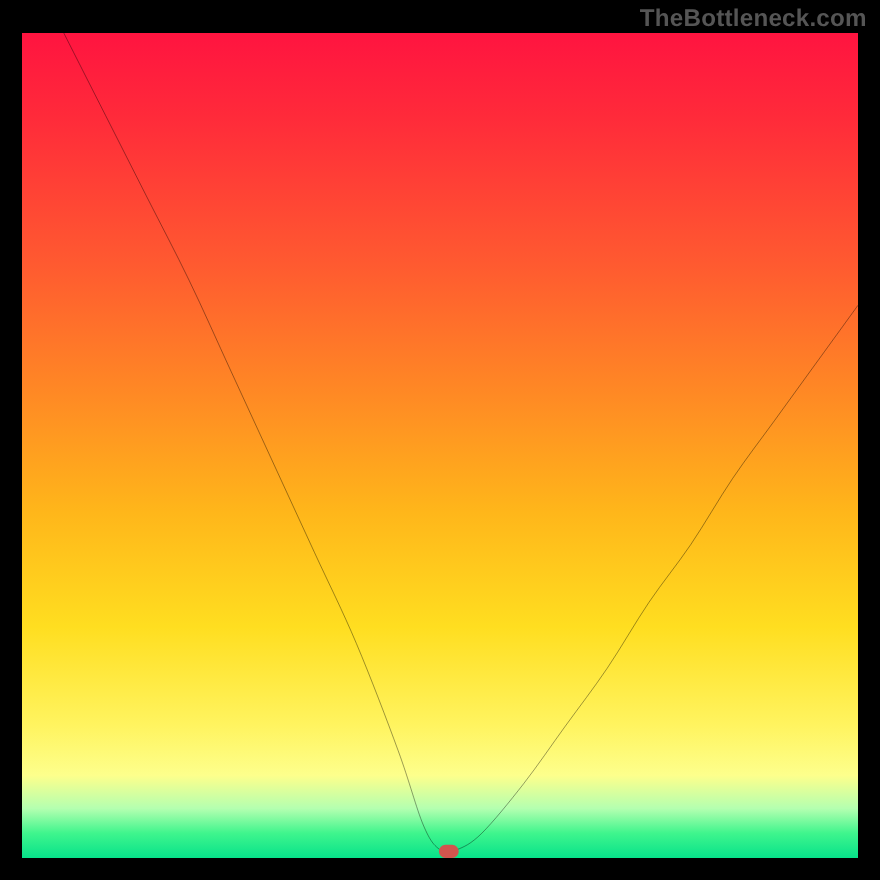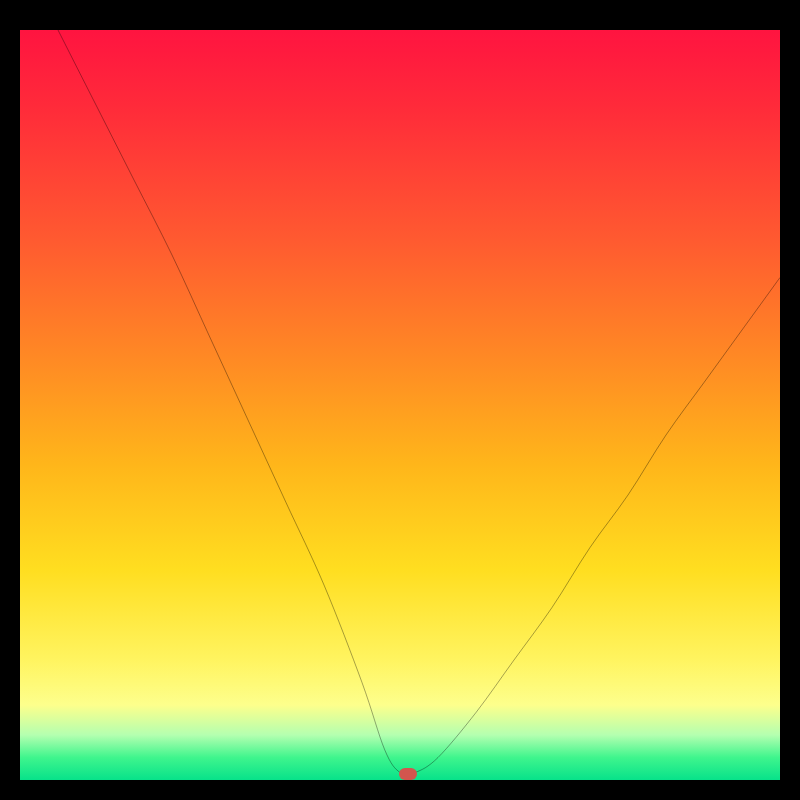--- a/index.html
+++ b/index.html
@@ -72,20 +72,21 @@
     background: #d2554e;
     transform: translate(-50%, -50%);
     pointer-events: none;
   }
 </style>
 </head>
 <body>
 
 <div class="frame">
 
+  <div class="watermark">TheBottleneck.com</div>
 
   <div class="plot">
     <div class="gradient"></div>
 
     <svg class="curve" viewBox="0 0 100 100" preserveAspectRatio="none">
       <path d="M 5.00 0.00 C 5.83 1.67, 8.33 6.67, 10.00 10.00 C 11.67 13.33, 13.33 16.67, 15.00 20.00 C 16.67 23.33, 18.33 26.50, 20.00 30.00 C 21.67 33.50, 23.33 37.33, 25.00 41.00 C 26.67 44.67, 28.33 48.33, 30.00 52.00 C 31.67 55.67, 33.33 59.33, 35.00 63.00 C 36.67 66.67, 38.33 70.00, 40.00 74.00 C 41.67 78.00, 43.67 83.33, 45.00 87.00 C 46.33 90.67, 47.17 94.00, 48.00 96.00 C 48.83 98.00, 49.33 98.50, 50.00 99.00 C 50.67 99.50, 51.17 99.33, 52.00 99.00 C 52.83 98.67, 53.67 98.33, 55.00 97.00 C 56.33 95.67, 58.33 93.17, 60.00 91.00 C 61.67 88.83, 63.33 86.33, 65.00 84.00 C 66.67 81.67, 68.33 79.50, 70.00 77.00 C 71.67 74.50, 73.33 71.50, 75.00 69.00 C 76.67 66.50, 78.33 64.50, 80.00 62.00 C 81.67 59.50, 83.33 56.50, 85.00 54.00 C 86.67 51.50, 88.33 49.33, 90.00 47.00 C 91.67 44.67, 93.33 42.33, 95.00 40.00 C 96.67 37.67, 99.17 34.17, 100.00 33.00" fill="none" stroke="#000000" stroke-width="0.35" vector-effect="non-scaling-stroke"></path>
     </svg>
 
     <div class="marker" style="left: 51%; top: 99.2%; background: rgb(210, 85, 78);"></div>
   </div>

